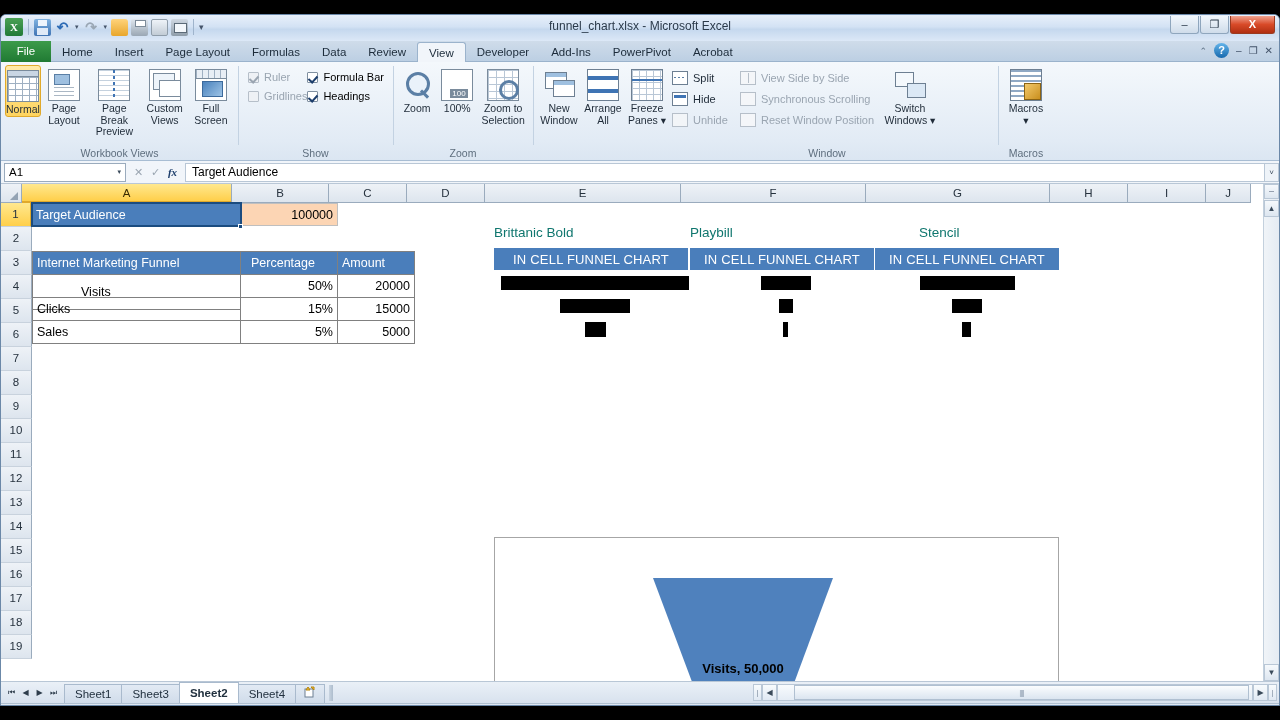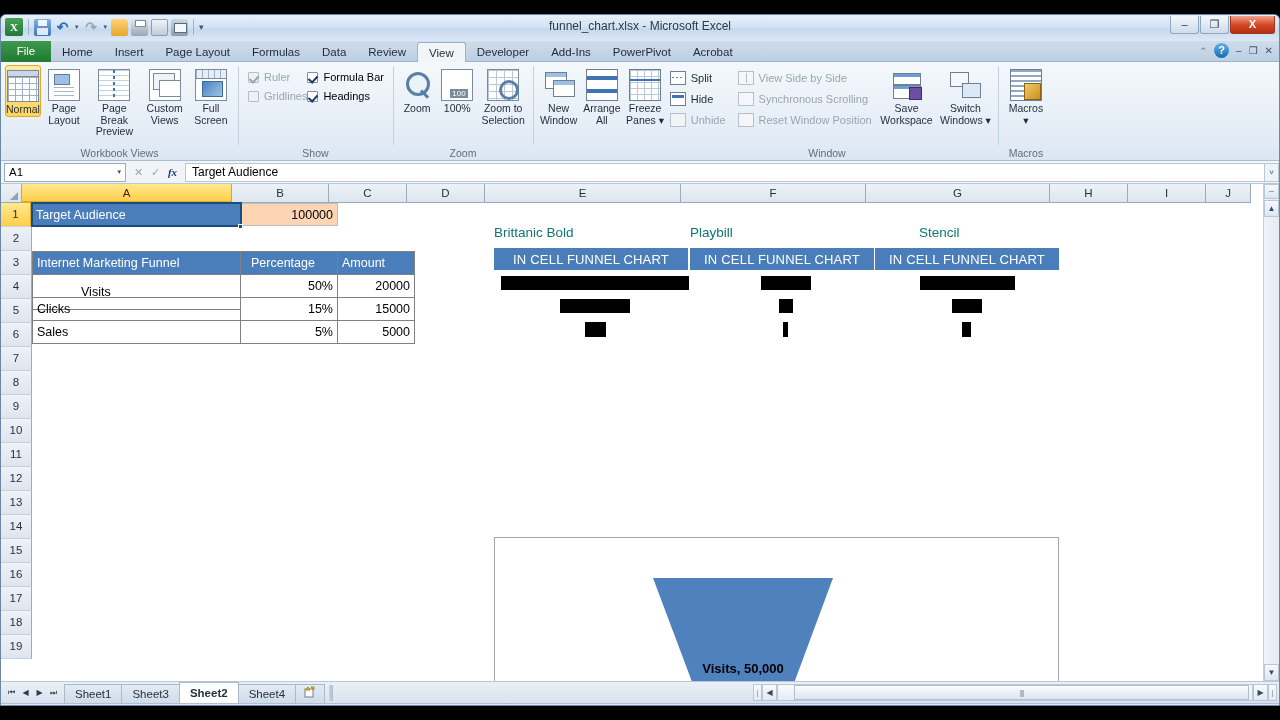--- a/index.html
+++ b/index.html
@@ -401,27 +401,20 @@
             </div>
             <div class="smallbtn">
               <span class="sico si-sync"></span>
               <span class="dis-txt">Synchronous Scrolling</span>
             </div>
             <div class="smallbtn">
               <span class="sico si-reset"></span>
               <span class="dis-txt">Reset Window Position</span>
             </div>
           </div>
-          <div class="bigbtn" style="width:62px">
-            <span class="glyph gr-savews">
-                <i class="sv-disk"></i>
-              </span>
-            <span class="cap">Save</span>
-            <span class="cap">Workspace</span>
-          </div>
           <div class="bigbtn" style="width:58px">
             <span class="glyph gr-switch"></span>
             <span class="cap">Switch</span>
             <span class="cap">Windows ▾</span>
           </div>
         </div>
         <div class="glabel" style="width:300px; margin-left:140px">Window</div>
       </div>
 
       <div class="group" style="width:56px">

